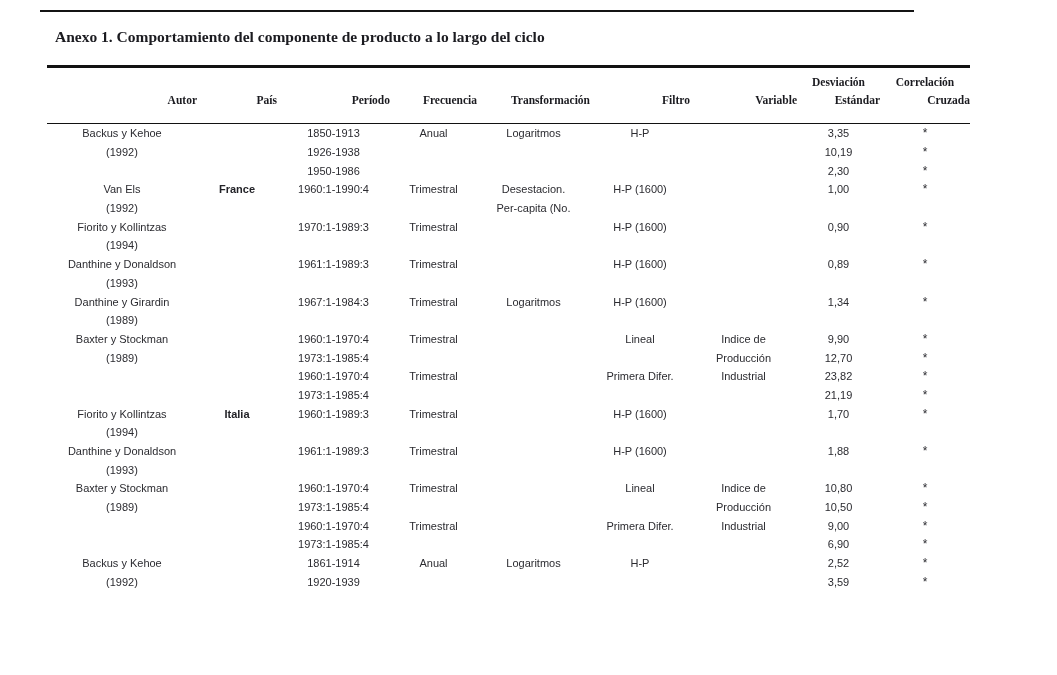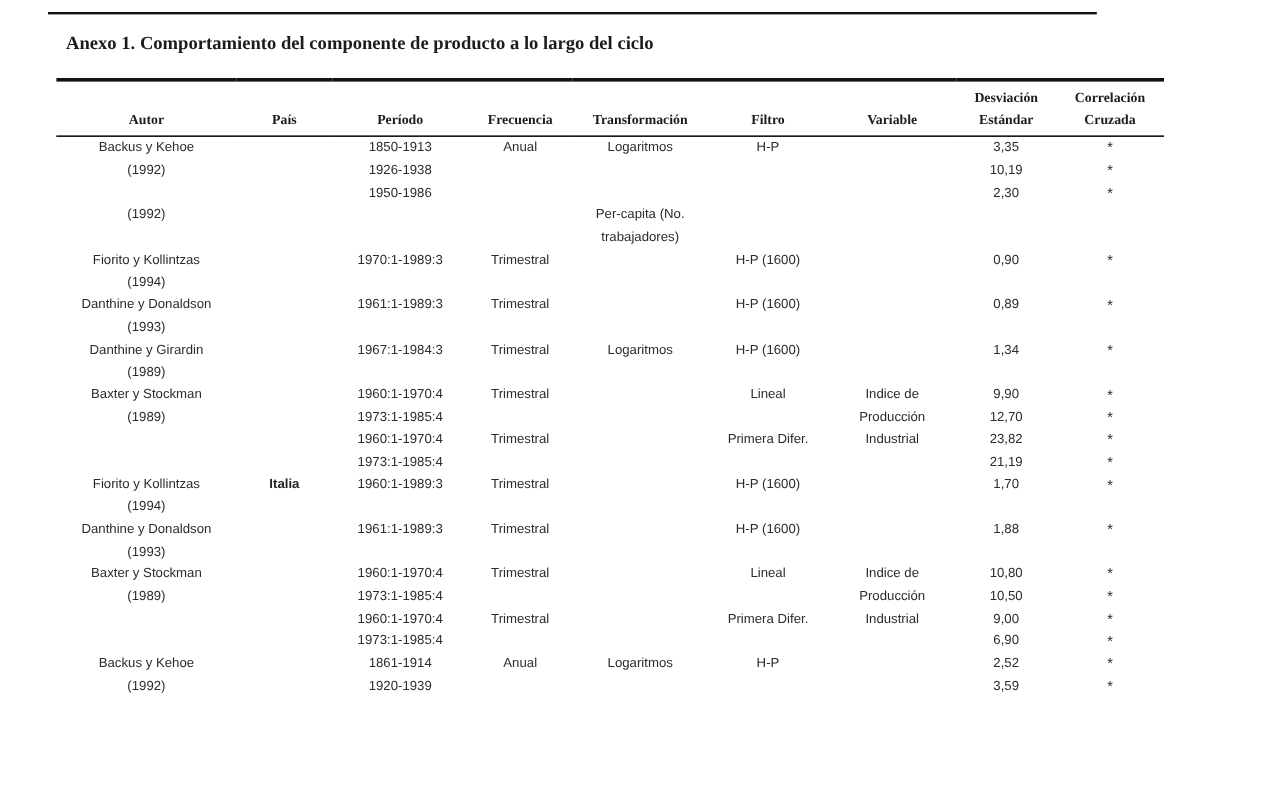--- a/index.html
+++ b/index.html
@@ -58,21 +58,21 @@
     font-size: 11.5px;
     color: #1b1b20;
     text-align: center;
     padding: 0;
     height: 18px;
     vertical-align: bottom;
     white-space: nowrap;
     overflow: visible;
   }
   thead tr.hrow1 td { height: 17px; padding-top: 3px; }
-  thead tr.hrow2 td { border-bottom: 1.5px solid #121212; padding-bottom: 7px; }
+  thead tr.hrow2 td { border-bottom: 1.5px solid #121212; padding-bottom: 17px; text-align: right; }
   tbody td {
     font-size: 11px;
     text-align: center;
     padding: 0;
     height: 18.7px;
     vertical-align: middle;
     white-space: nowrap;
     overflow: visible;
     color: #2b2b30;
   }
@@ -152,36 +152,36 @@
           <td class="col-pais"></td>
           <td class="col-periodo">1950-1986</td>
           <td class="col-frecuencia"></td>
           <td class="col-transformacion"></td>
           <td class="col-filtro"></td>
           <td class="col-variable"></td>
           <td class="col-desviacion_estandar">2,30</td>
           <td class="col-correlacion_cruzada">*</td>
         </tr>
         <tr>
+          <td class="col-autor">Van Els</td>
+          <td class="col-pais">France</td>
+          <td class="col-periodo">1960:1-1990:4</td>
+          <td class="col-frecuencia">Trimestral</td>
+          <td class="col-transformacion">Desestacion.</td>
+          <td class="col-filtro">H-P (1600)</td>
+          <td class="col-variable"></td>
+          <td class="col-desviacion_estandar">1,00</td>
+          <td class="col-correlacion_cruzada">*</td>
+        </tr>
+        <tr>
           <td class="col-autor">(1992)</td>
           <td class="col-pais"></td>
           <td class="col-periodo"></td>
           <td class="col-frecuencia"></td>
           <td class="col-transformacion">Per-capita (No.</td>
-          <td class="col-filtro"></td>
-          <td class="col-variable"></td>
-          <td class="col-desviacion_estandar"></td>
-          <td class="col-correlacion_cruzada"></td>
-        </tr>
-        <tr>
-          <td class="col-autor"></td>
-          <td class="col-pais"></td>
-          <td class="col-periodo"></td>
-          <td class="col-frecuencia"></td>
-          <td class="col-transformacion">trabajadores)</td>
           <td class="col-filtro"></td>
           <td class="col-variable"></td>
           <td class="col-desviacion_estandar"></td>
           <td class="col-correlacion_cruzada"></td>
         </tr>
         <tr>
           <td class="col-autor">Fiorito y Kollintzas</td>
           <td class="col-pais"></td>
           <td class="col-periodo">1970:1-1989:3</td>
           <td class="col-frecuencia">Trimestral</td>

